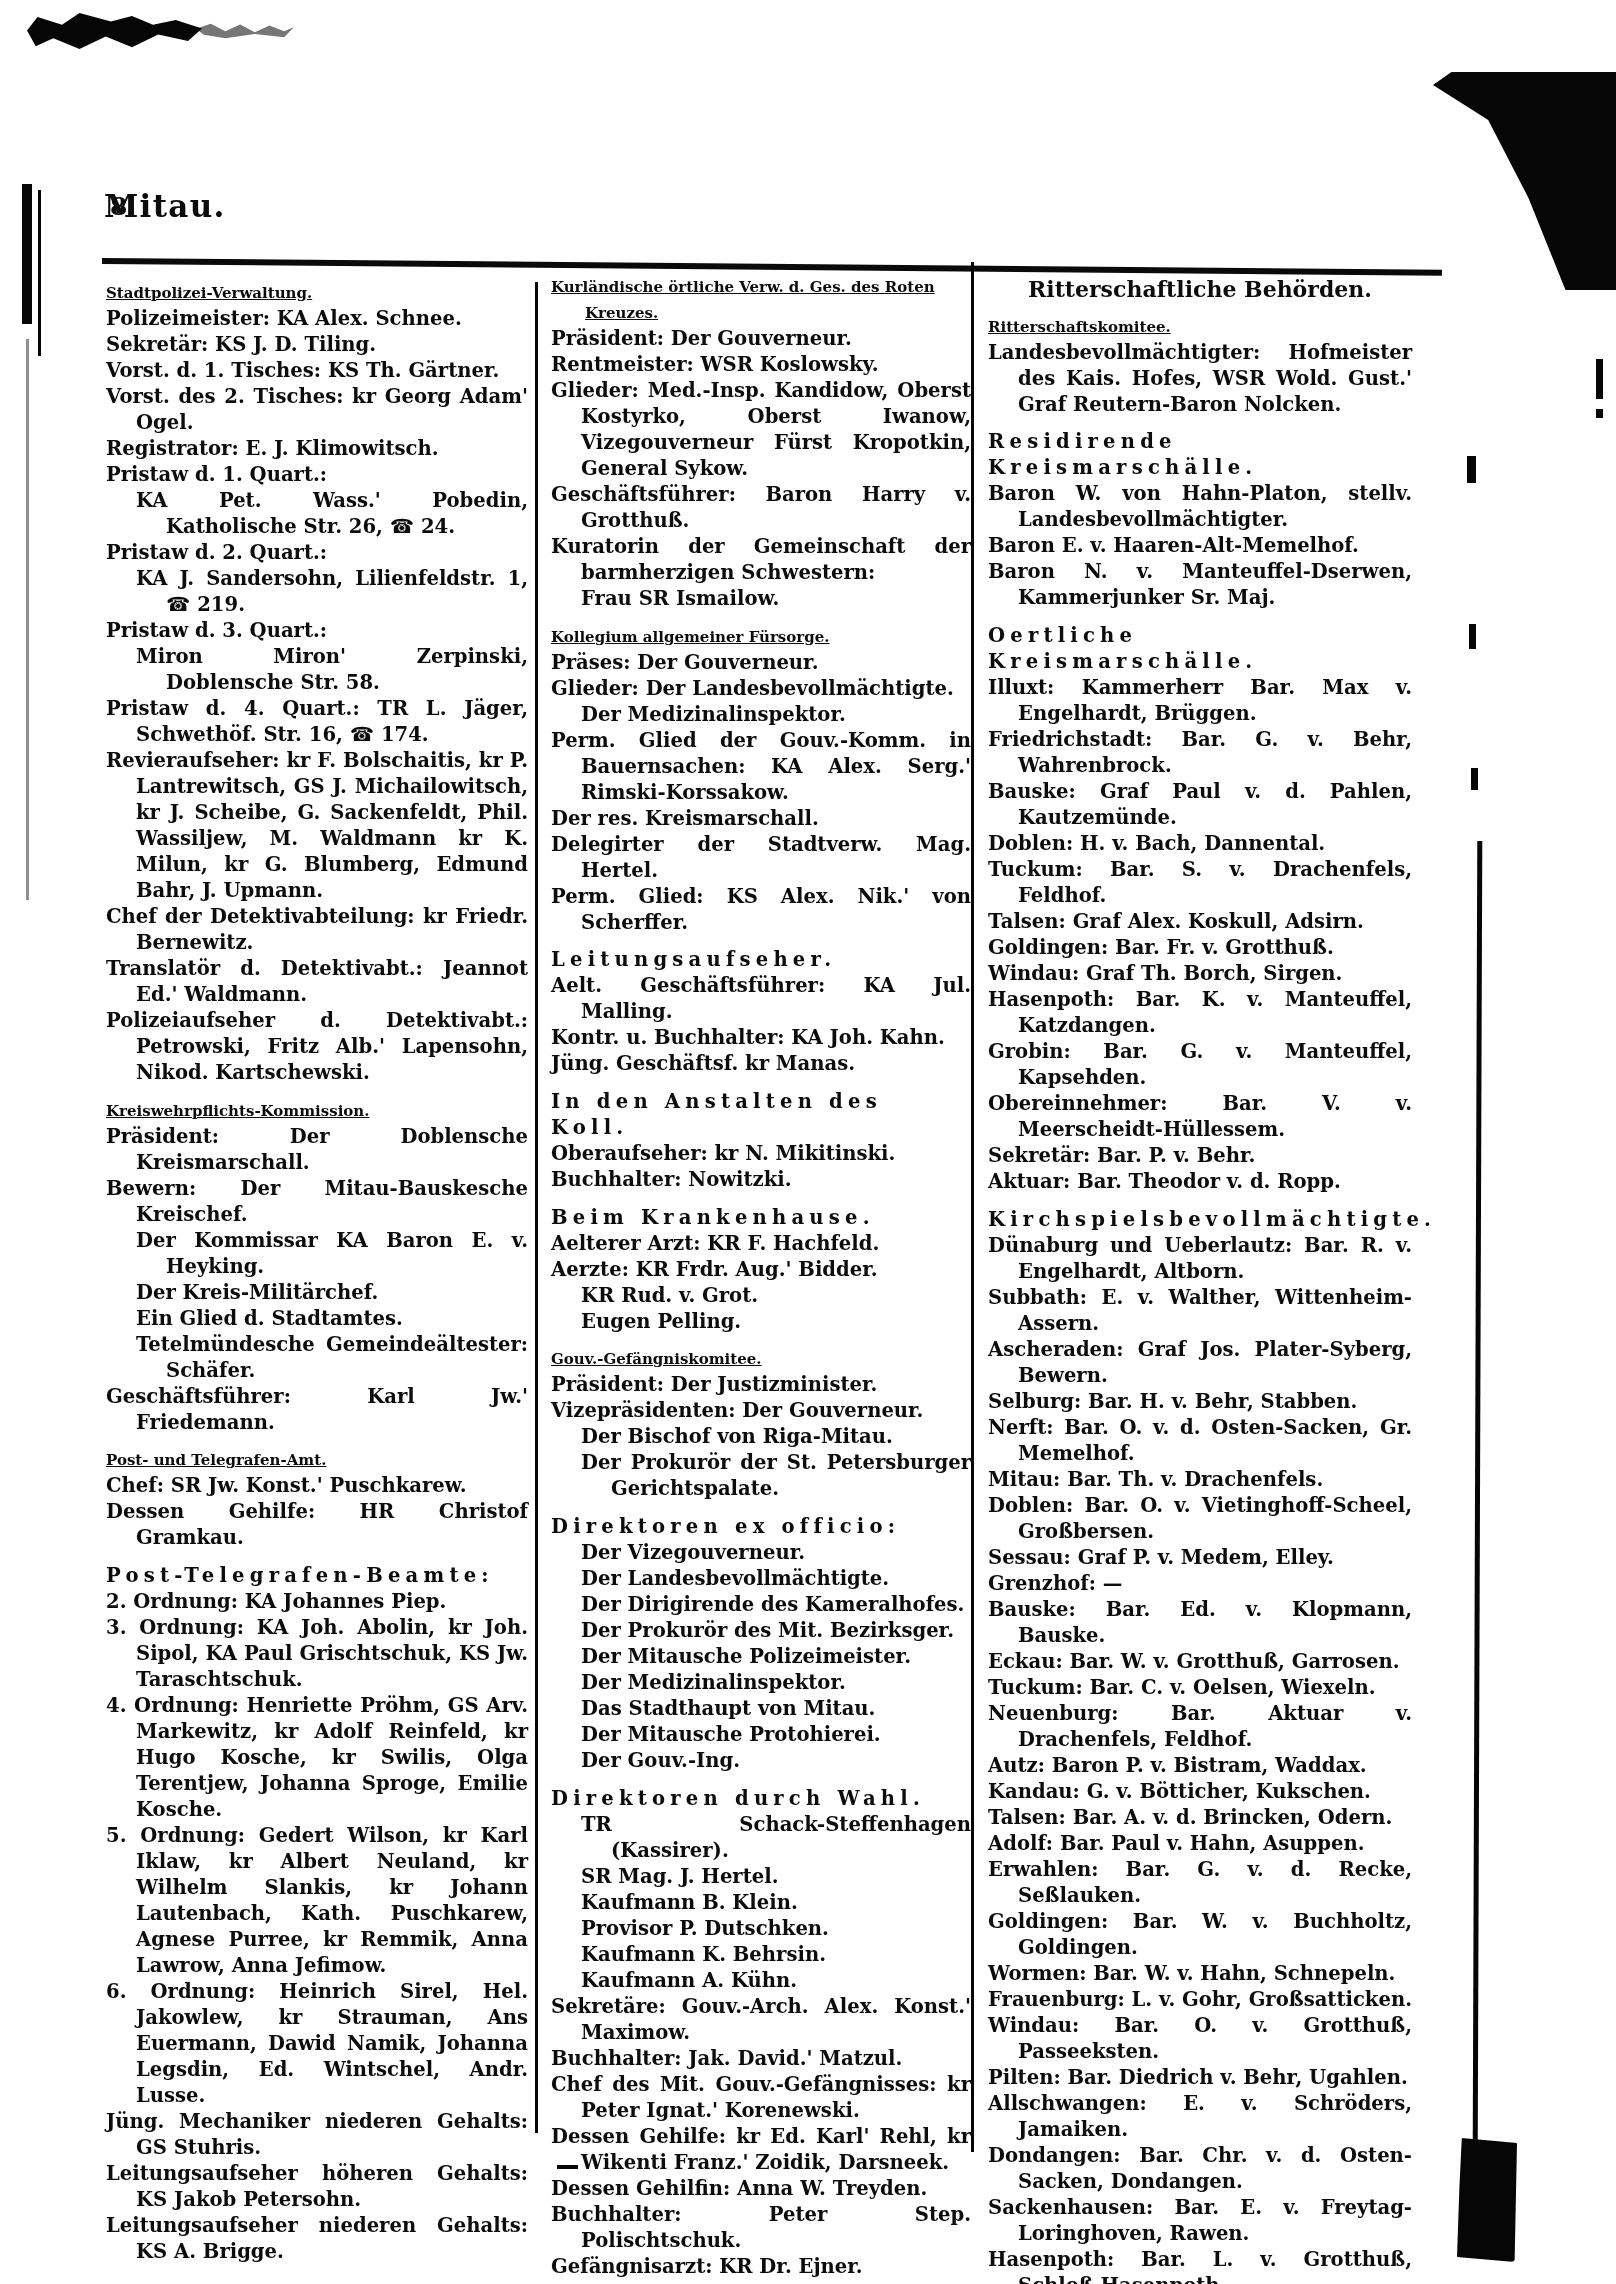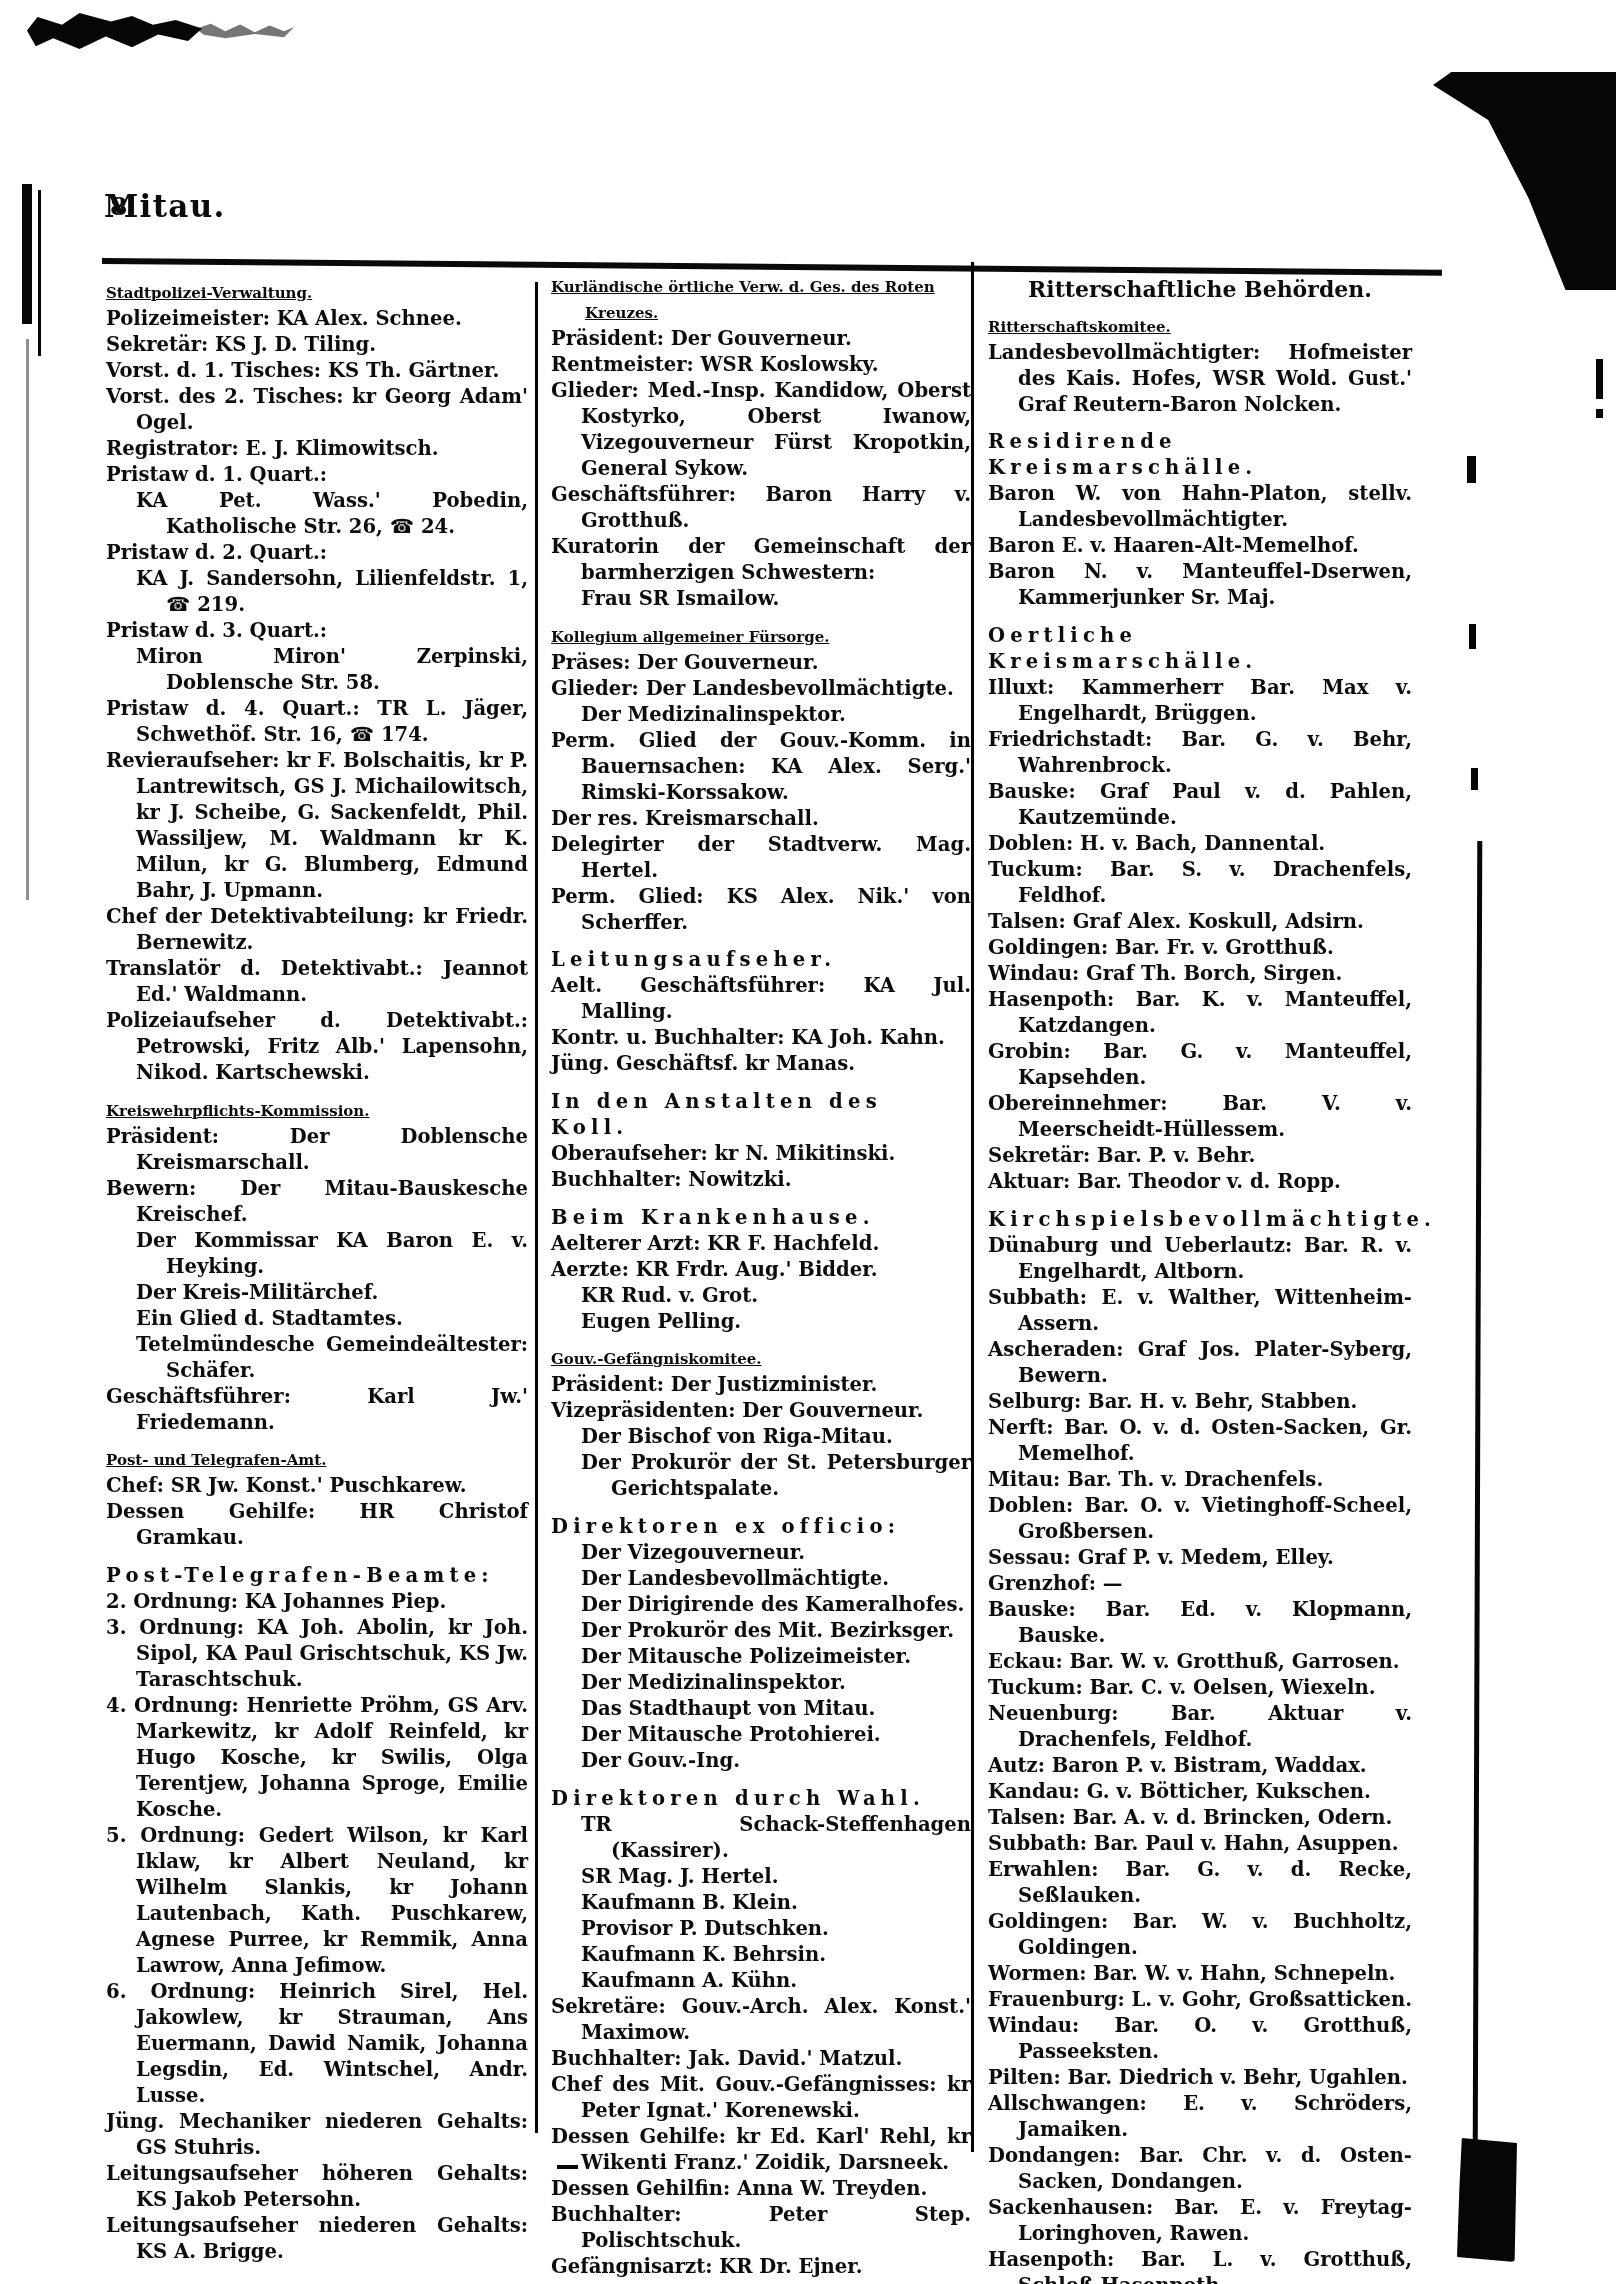--- a/index.html
+++ b/index.html
@@ -204,21 +204,21 @@
       <p class="blk blk-e">Doblen: Bar. O. v. Vietinghoff-Scheel, Großbersen.</p>
       <p class="blk blk-e">Sessau: Graf P. v. Medem, Elley.</p>
       <p class="blk blk-e">Grenzhof: —</p>
       <p class="blk blk-e">Bauske: Bar. Ed. v. Klopmann, Bauske.</p>
       <p class="blk blk-e">Eckau: Bar. W. v. Grotthuß, Garrosen.</p>
       <p class="blk blk-e">Tuckum: Bar. C. v. Oelsen, Wiexeln.</p>
       <p class="blk blk-e">Neuenburg: Bar. Aktuar v. Drachenfels, Feldhof.</p>
       <p class="blk blk-e">Autz: Baron P. v. Bistram, Waddax.</p>
       <p class="blk blk-e">Kandau: G. v. Bötticher, Kukschen.</p>
       <p class="blk blk-e">Talsen: Bar. A. v. d. Brincken, Odern.</p>
-      <p class="blk blk-e">Subbath: Bar. Paul v. Hahn, Asuppen.</p>
+      <p class="blk blk-e">Adolf: Bar. Paul v. Hahn, Asuppen.</p>
       <p class="blk blk-e">Erwahlen: Bar. G. v. d. Recke, Seßlauken.</p>
       <p class="blk blk-e">Goldingen: Bar. W. v. Buchholtz, Goldingen.</p>
       <p class="blk blk-e">Wormen: Bar. W. v. Hahn, Schnepeln.</p>
       <p class="blk blk-e">Frauenburg: L. v. Gohr, Großsatticken.</p>
       <p class="blk blk-e">Windau: Bar. O. v. Grotthuß, Passeeksten.</p>
       <p class="blk blk-e">Pilten: Bar. Diedrich v. Behr, Ugahlen.</p>
       <p class="blk blk-e">Allschwangen: E. v. Schröders, Jamaiken.</p>
       <p class="blk blk-e">Dondangen: Bar. Chr. v. d. Osten-Sacken, Dondangen.</p>
       <p class="blk blk-e">Sackenhausen: Bar. E. v. Freytag-Loringhoven, Rawen.</p>
       <p class="blk blk-e">Hasenpoth: Bar. L. v. Grotthuß, Schloß Hasenpoth</p>

